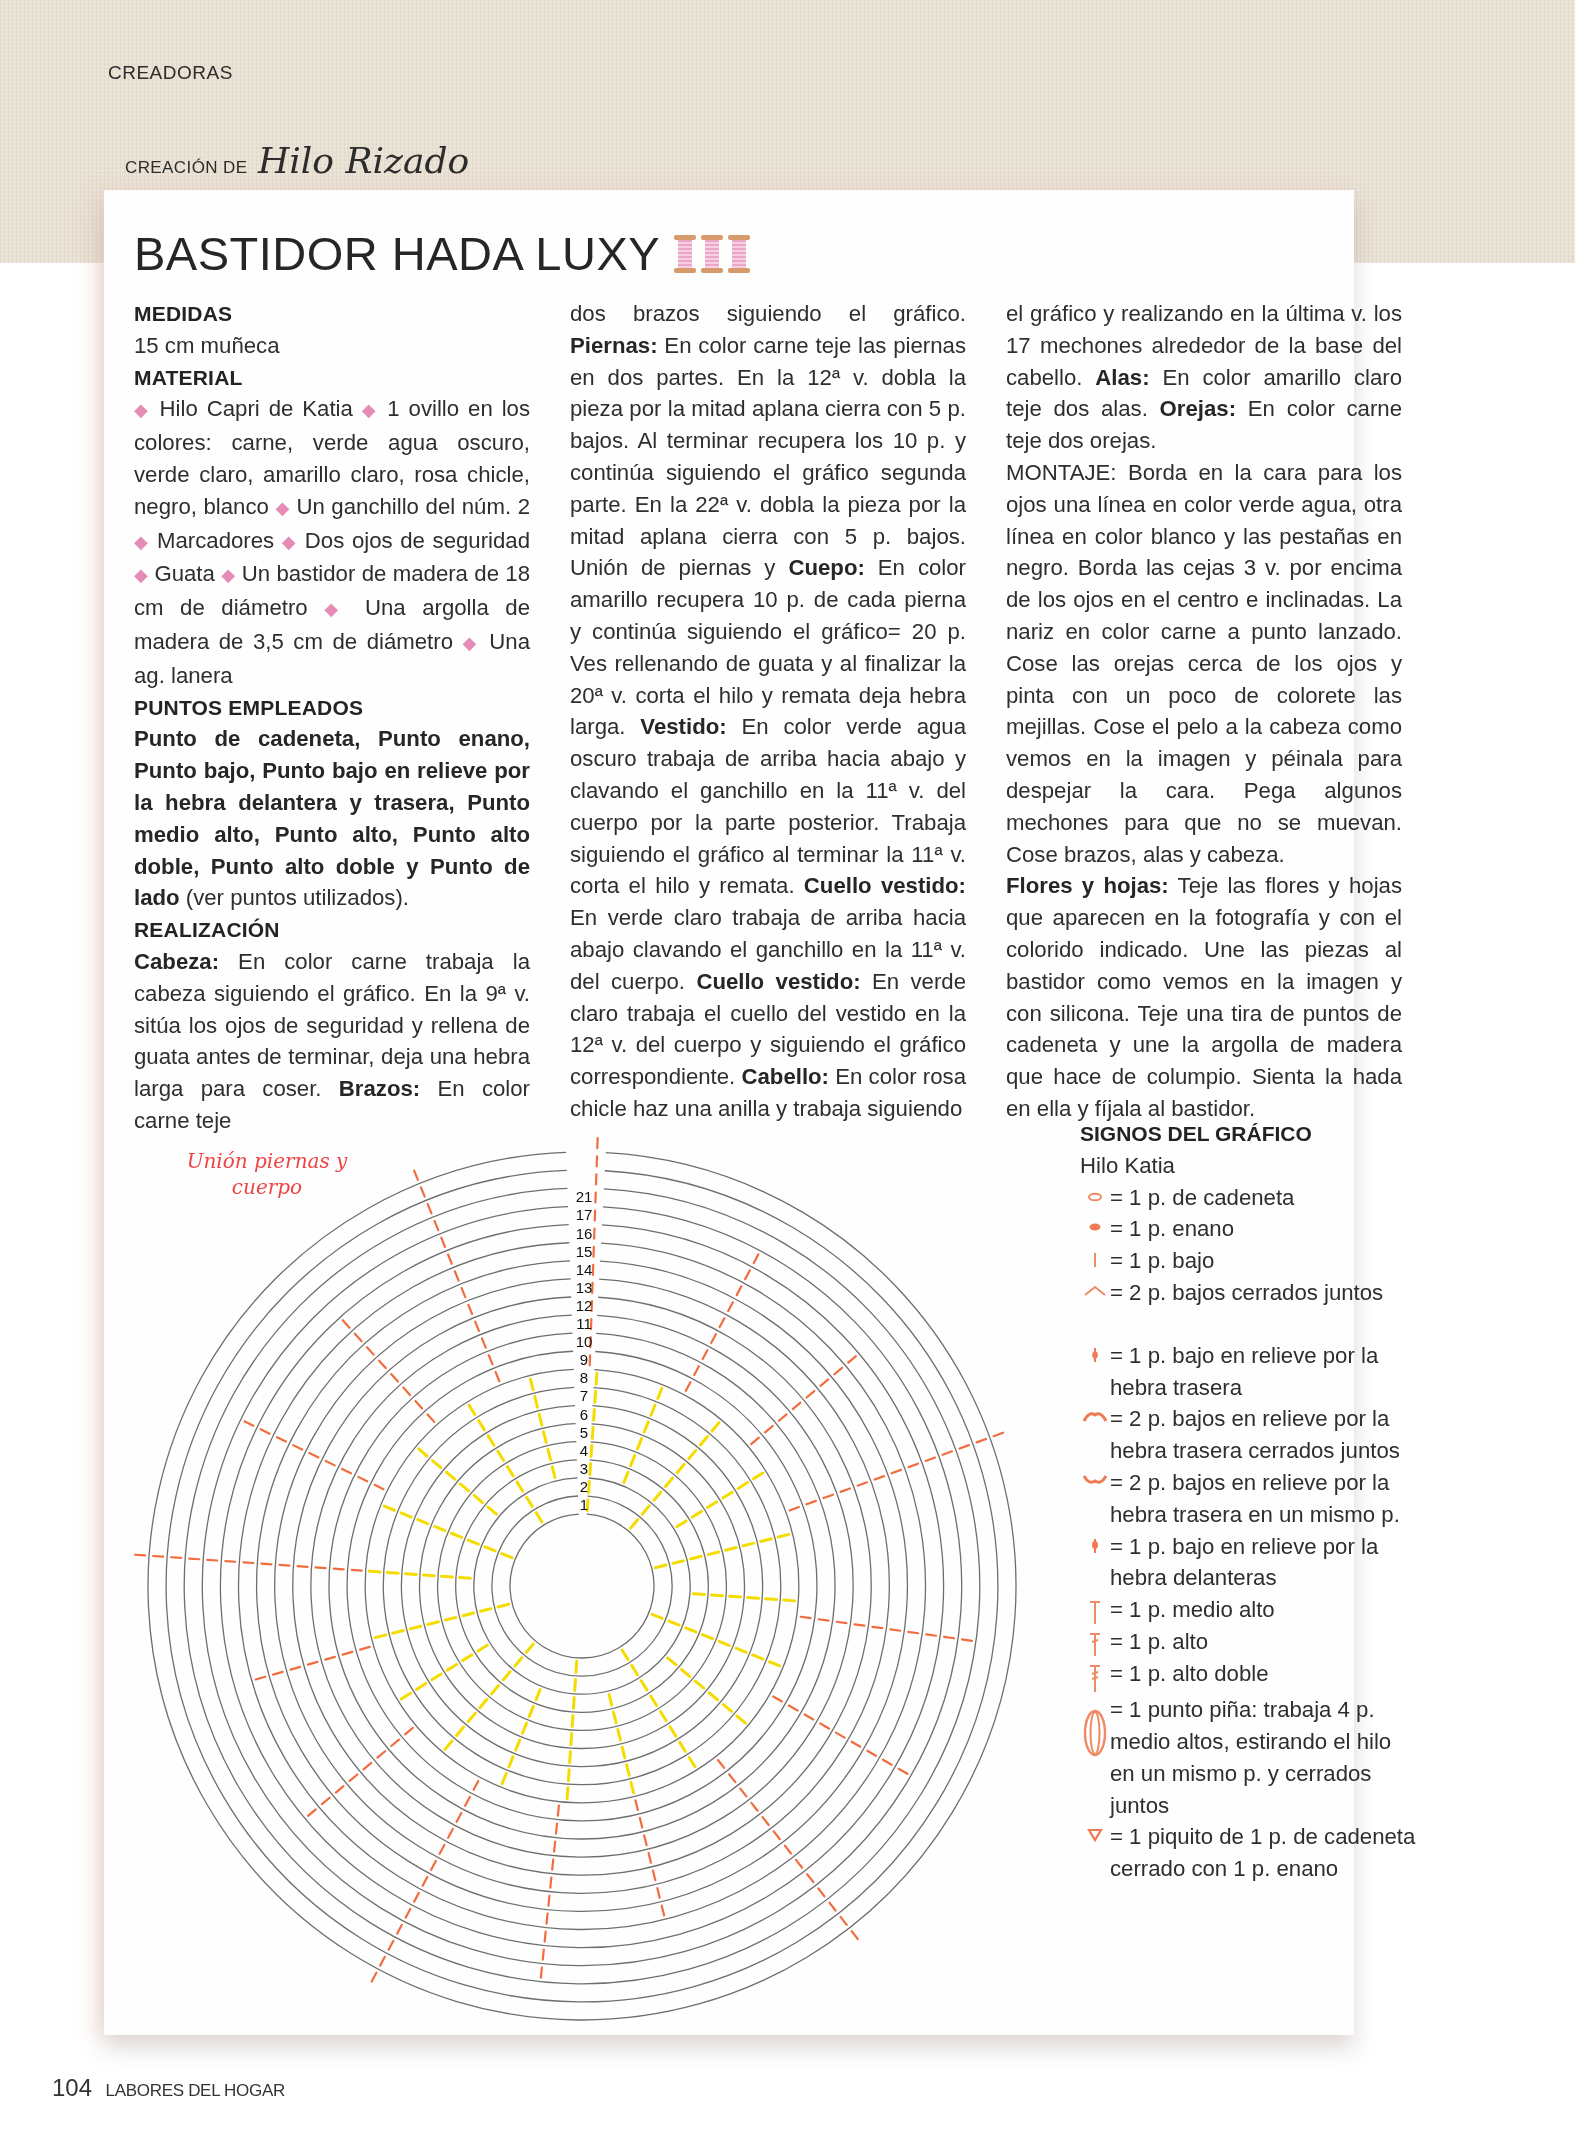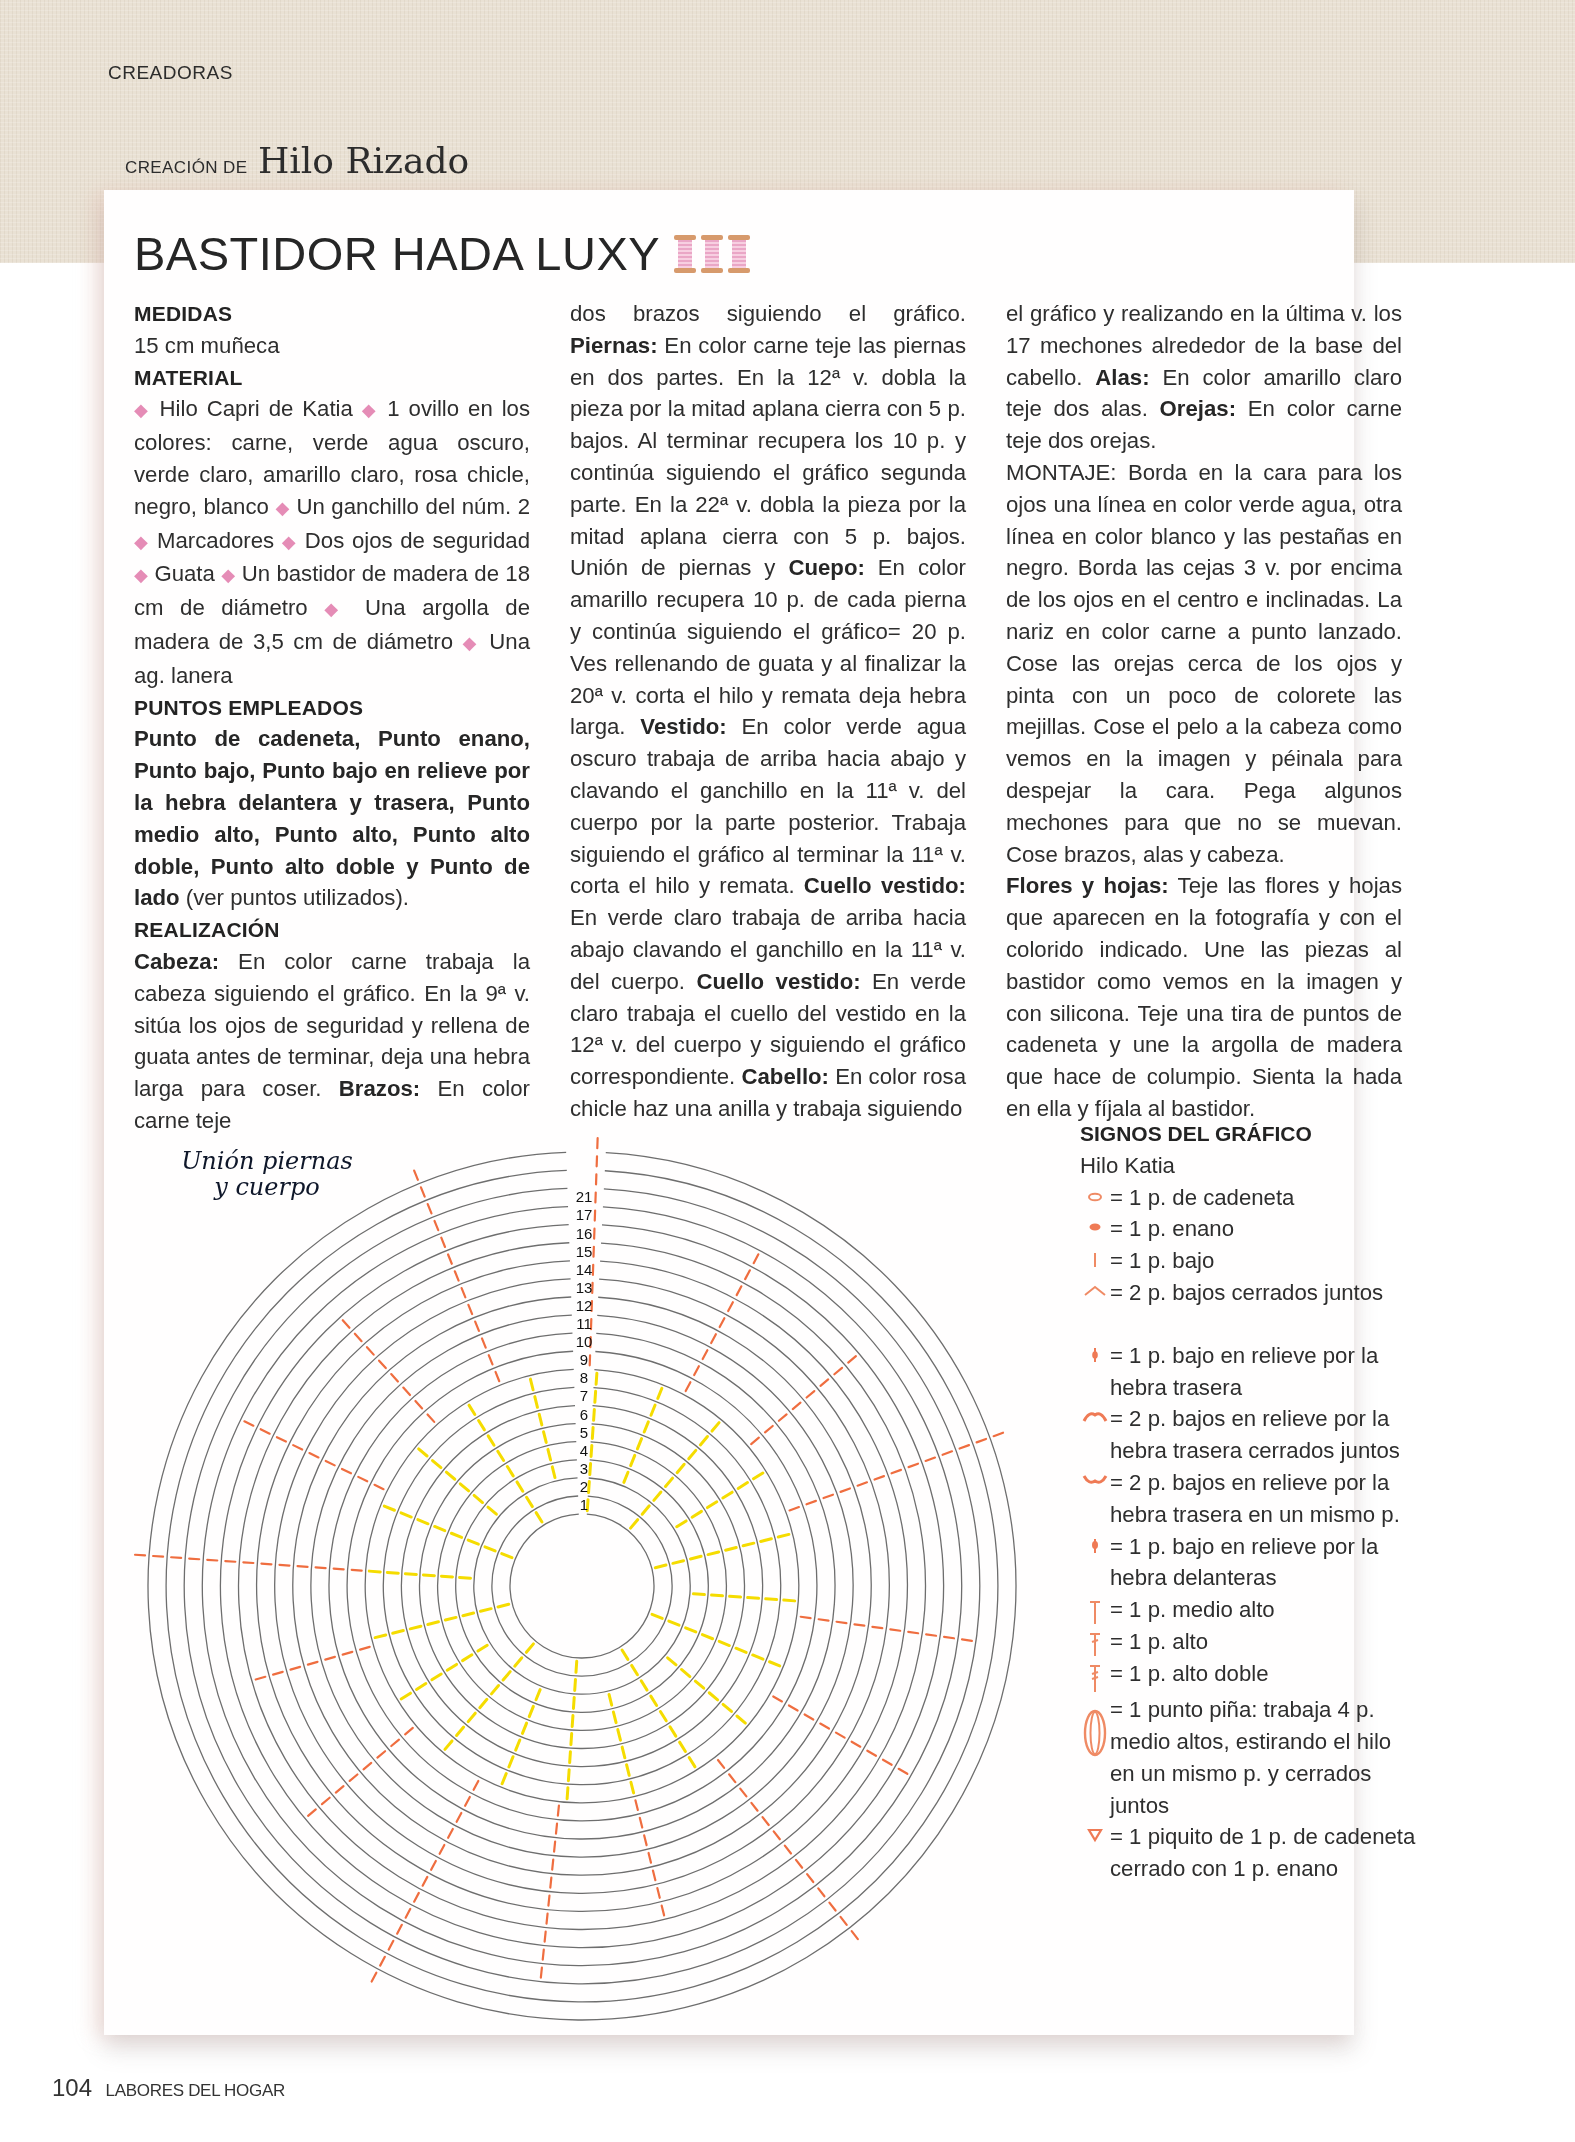--- a/index.html
+++ b/index.html
@@ -18,21 +18,21 @@
   }
   .section-title {
     position:absolute; left:108px; top:62px; font-size:19px; letter-spacing:0.5px;
     color:#2c2c2c; font-weight:400;
   }
   .creation {
     position:absolute; left:125px; top:140px; white-space:nowrap;
   }
   .creation .small { font-size:17px; letter-spacing:0.4px; color:#2c2c2c; }
   .creation .script {
-    font-family:"DejaVu Serif", serif; font-size:36px; color:#2c2c2c; margin-left:6px;
+    font-family:"DejaVu Serif", serif; font-style:italic; font-size:36px; color:#2c2c2c; margin-left:6px;
   }
   .card {
     position:absolute; left:104px; top:190px; width:1250px; height:1845px;
     background:#fffefe;
     box-shadow: 0 14px 22px rgba(120,100,100,0.22), -10px 0 18px rgba(240,200,190,0.35);
   }
   .title-row { position:absolute; left:30px; top:40px; display:flex; align-items:center; }
   .title {
     font-size:47px; font-weight:400; letter-spacing:0.5px; color:#262626; line-height:1;
   }
@@ -48,21 +48,21 @@
   .col { position:absolute; top:0; width:396px; font-size:22.2px; line-height:31.8px; color:#2e2e2e; text-align:justify; }
   .col.c1 { left:0; } .col.c2 { left:436px; } .col.c3 { left:872px; }
   .h { font-weight:700; font-size:21px; color:#232323; letter-spacing:0.2px; }
   .b { font-weight:700; color:#262626; }
   .dia { color:#e58cb6; font-size:18px; }
   .chart {
     position:absolute; left:0; top:930px; width:1000px; height:920px;
   }
   .chart-caption {
     position:absolute; left:68px; top:958px; width:190px; text-align:center;
-    font-family:"DejaVu Serif", serif; font-style:italic; font-size:24px; line-height:26px; color:#0f172a;
+    font-family:"DejaVu Serif", serif; font-style:italic; font-size:20px; line-height:26px; color:#ef4444;
   }
   .legend { position:absolute; left:976px; top:928px; width:340px; font-size:22.2px; line-height:31.8px; color:#2e2e2e; }
   .legend .lh { font-weight:700; font-size:21px; color:#232323; }
   .legend .item { display:flex;justify-content:space-between; }
   .legend .sym { width:30px; flex:0 0 30px; display:flex; justify-content:center; align-items:flex-start; padding-top:6px; }
   .legend .txt { flex:1; }
   .footer { position:absolute; left:52px; top:2074px; white-space:nowrap; color:#333; }
   .footer .num { font-size:24px; }
   .footer .mag { font-size:17px; letter-spacing:-0.3px; margin-left:9px; }
 </style>

